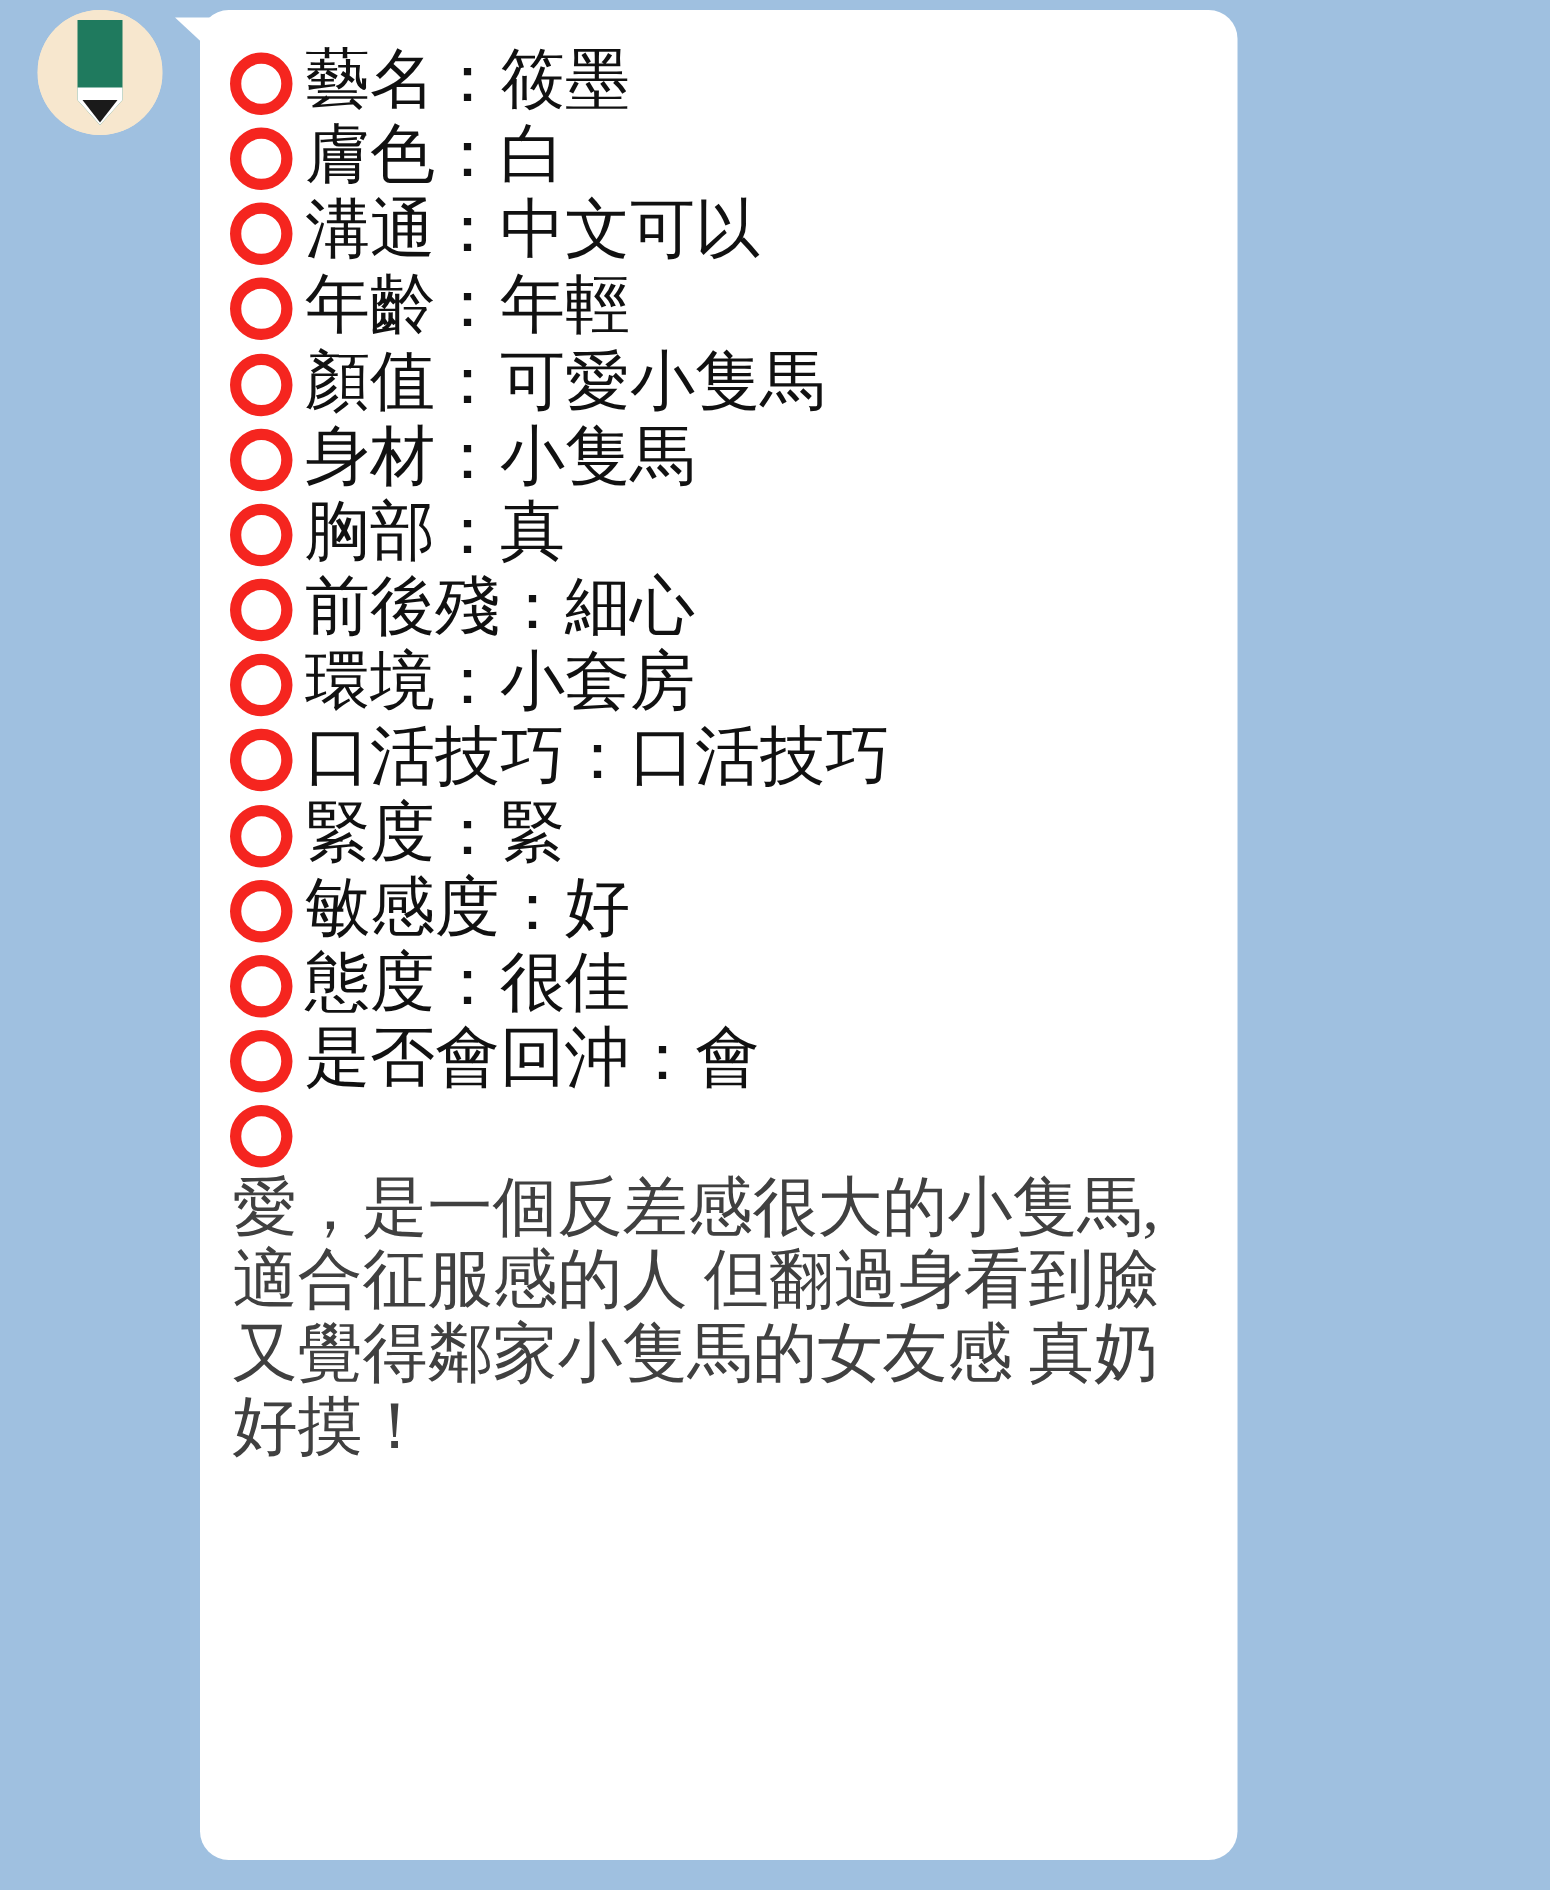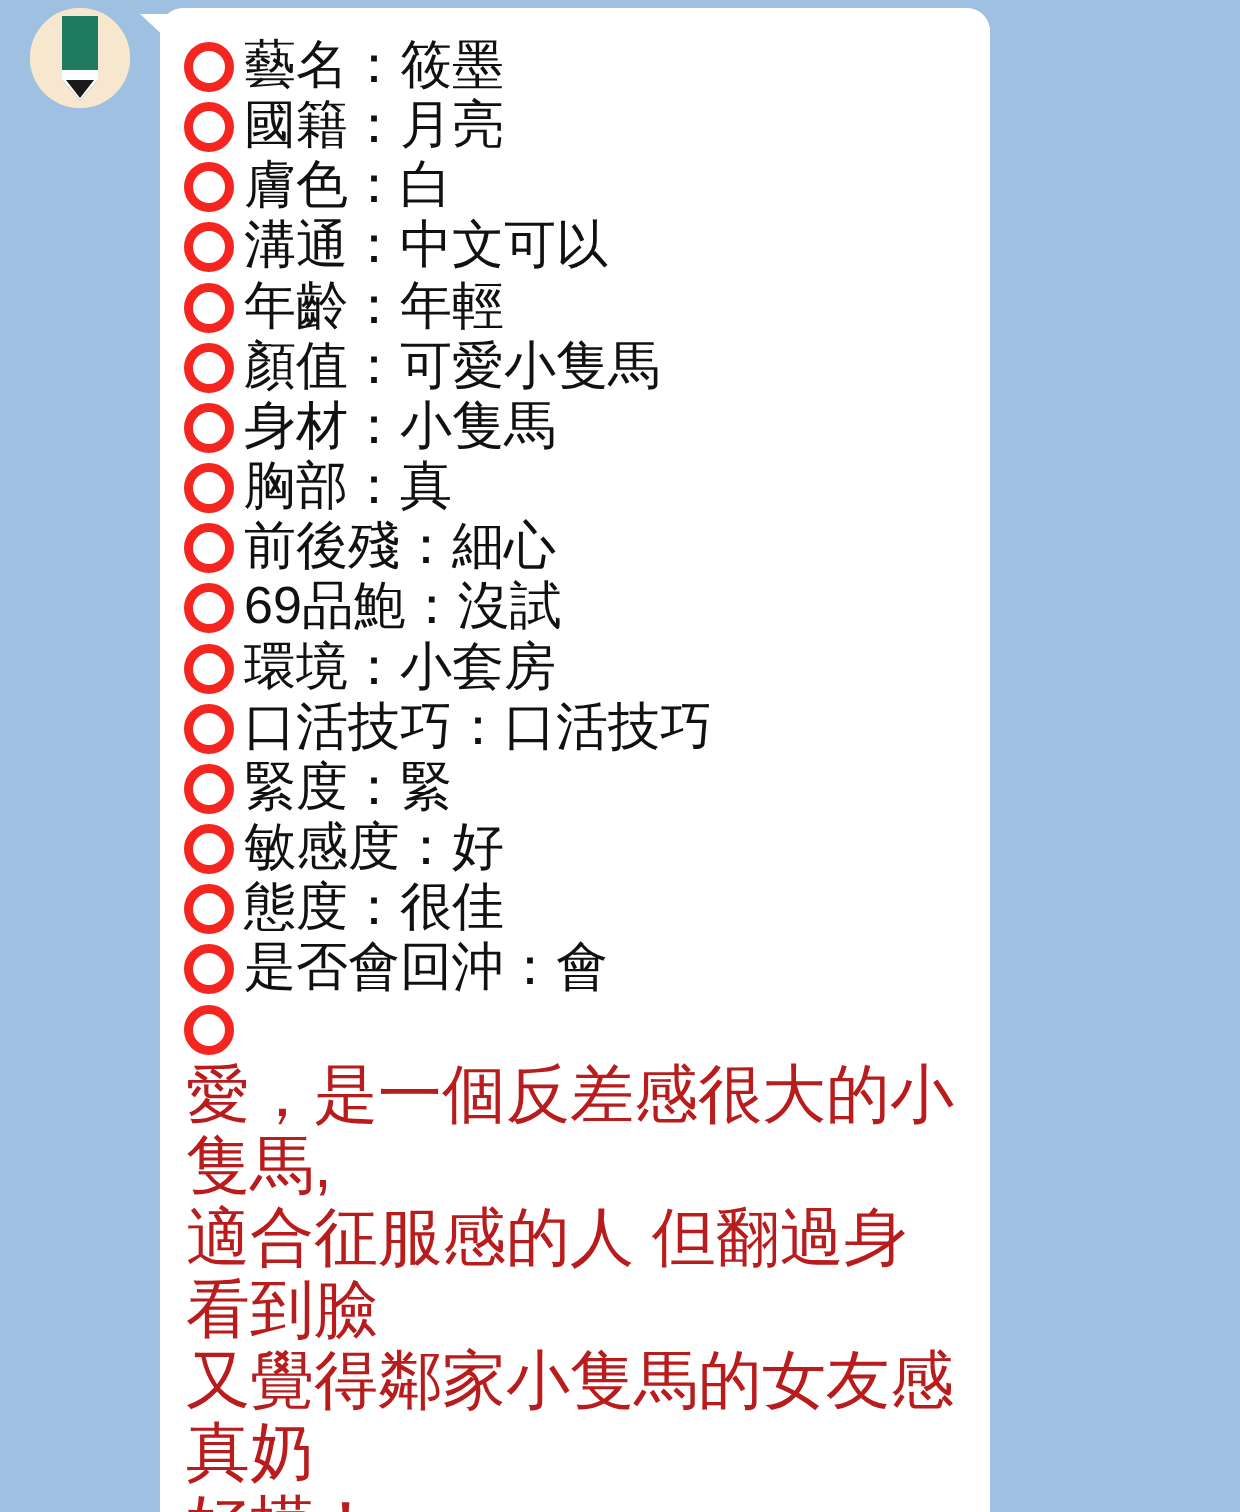--- a/index.html
+++ b/index.html
@@ -86,26 +86,26 @@
     font-size: 52px;
     color: #111111;
     letter-spacing: 0px;
     white-space: nowrap;
     font-family: "Liberation Sans", "DejaVu Sans", sans-serif;
   }
   .last-row .row-text {
     white-space: normal;
   }
   .tail-text {
-    font-size: 64px;
-    color: #b91c1c;
+    font-size: 52px;
+    color: #404040;
     line-height: 1.12;
     margin: 0;
     padding: 0 0 0 2px;
-    font-family: Liberation Sans, sans-serif;
+    font-family: Liberation Serif, serif;
     white-space: pre-wrap;
   }
 </style>
 </head>
 <body>
 
 <div class="screen">
 
   <div class="avatar">
     <svg viewBox="0 0 100 100">
@@ -116,24 +116,20 @@
     </svg>
   </div>
 
   <div class="bubble-tail"></div>
 
   <div class="bubble">
     <ul class="info-list">
       <li>
         <span class="bullet"></span>
         <span class="row-text">藝名：筱墨</span>
-      </li>
-      <li>
-        <span class="bullet"></span>
-        <span class="row-text">國籍：月亮</span>
       </li>
       <li>
         <span class="bullet"></span>
         <span class="row-text">膚色：白</span>
       </li>
       <li>
         <span class="bullet"></span>
         <span class="row-text">溝通：中文可以</span>
       </li>
       <li>
@@ -148,24 +144,20 @@
         <span class="bullet"></span>
         <span class="row-text">身材：小隻馬</span>
       </li>
       <li>
         <span class="bullet"></span>
         <span class="row-text">胸部：真</span>
       </li>
       <li>
         <span class="bullet"></span>
         <span class="row-text">前後殘：細心</span>
-      </li>
-      <li>
-        <span class="bullet"></span>
-        <span class="row-text">69品鮑：沒試</span>
       </li>
       <li>
         <span class="bullet"></span>
         <span class="row-text">環境：小套房</span>
       </li>
       <li>
         <span class="bullet"></span>
         <span class="row-text">口活技巧：口活技巧</span>
       </li>
       <li>

